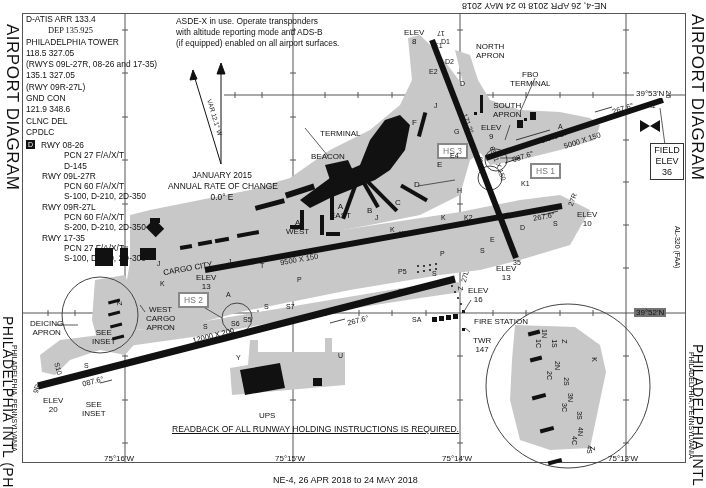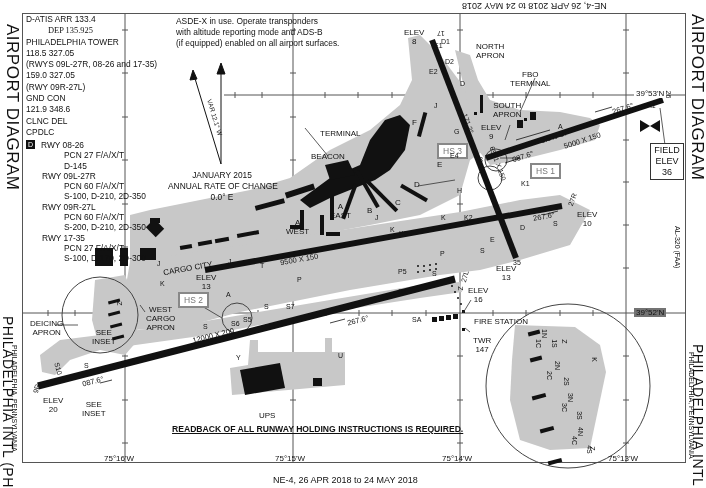--- a/index.html
+++ b/index.html
@@ -253,21 +253,21 @@
     <line x1="100" y1="383" x2="112" y2="380"></line>
   </g>
 </svg>
 
 <div class="freq">
   <div>D-ATIS ARR  133.4</div>
   <div style="padding-left:22px;font-family:Liberation Serif, serif;">DEP  135.925</div>
   <div>PHILADELPHIA TOWER</div>
   <div>118.5  327.05</div>
   <div>(RWYS 09L-27R, 08-26 and 17-35)</div>
-  <div>159.0  327.05</div>
+  <div>135.1  327.05</div>
   <div>(RWY 09R-27L)</div>
   <div>GND CON</div>
   <div>121.9  348.6</div>
   <div>CLNC DEL</div>
   <div>CPDLC</div>
 </div>
 
 <div class="rwy-info">
   <div><span class="dbox">D</span><span style="padding-left:2px;">RWY 08-26</span></div>
   <div class="ind" style="padding-left:38px;">PCN 27 F/A/X/T</div>
@@ -467,14 +467,14 @@
 <div class="lbl-sm" style="left:226px;top:291px;">A</div>
 <div class="lbl-sm" style="left:160px;top:280px;">K</div>
 <div class="lbl-sm" style="left:157px;top:260px;">J</div>
 <div class="lbl-sm" style="left:228px;top:258px;">J</div>
 <div class="lbl-sm" style="left:338px;top:352px;">U</div>
 <div class="lbl-sm" style="left:236px;top:354px;">Y</div>
 <div class="lbl-sm" style="left:458px;top:285px;transform:rotate(90deg);">Z</div>
 <div class="lbl-sm" style="left:117px;top:300px;transform:rotate(90deg);">Z</div>
 
 <div class="caution">
-  <div style="padding-left:44px;font-weight:bold;"><u>READBACK OF ALL RUNWAY HOLDING INSTRUCTIONS IS REQUIRED.</u></div>
+  <div style="padding-left:44px;"><u>READBACK OF ALL RUNWAY HOLDING INSTRUCTIONS IS REQUIRED.</u></div>
 </div>
 
 </body></html>

